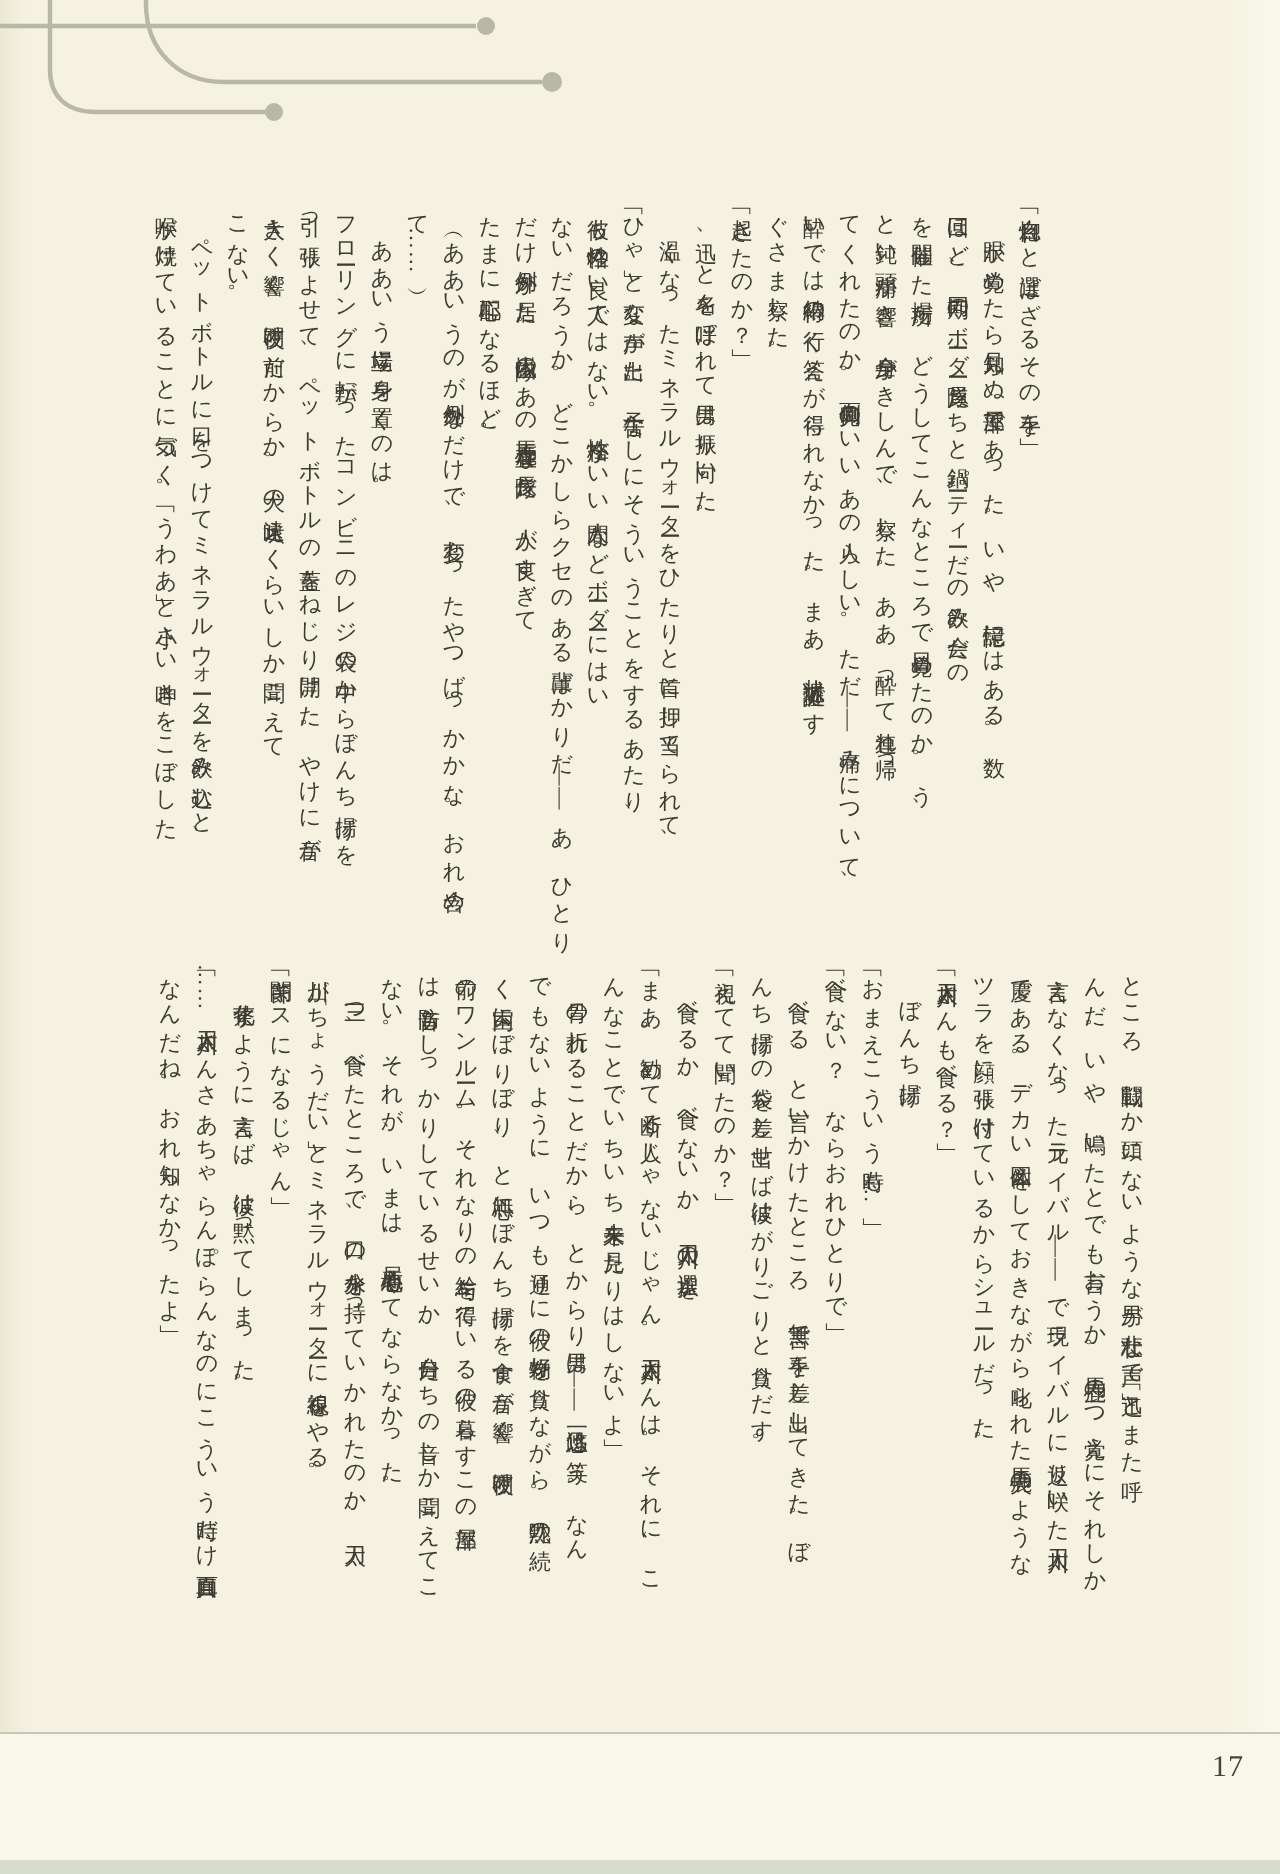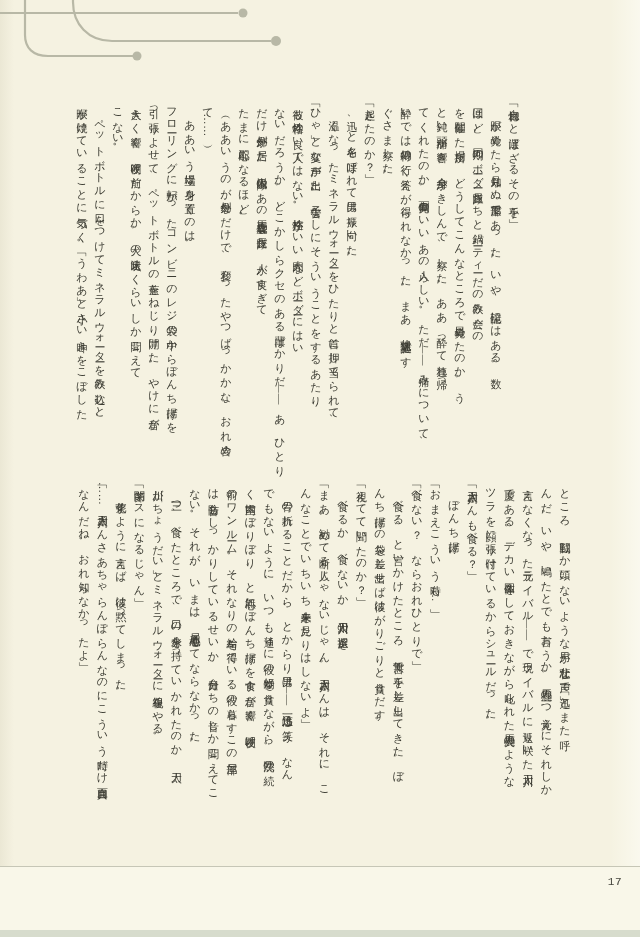--- a/index.html
+++ b/index.html
@@ -68,24 +68,24 @@
   .bottom-edge {
     position: absolute;
     left: 0; top: 930px;
     width: 640px; height: 7px;
     background: #d7dccd;
   }
   .page-number {
     position: absolute;
     top: 876px;
     right: 18px;
-    font-size: 11px;
+    font-size: 15px;
     color: #45453d;
     letter-spacing: 0.5px;
-    font-family: Liberation Mono, monospace;
+    font-family: Liberation Serif, serif;
   }
 </style>
 </head>
 <body>
 
 <div class="page">
 
   <svg class="ornament" viewBox="0 0 300 80" aria-hidden="true">
     <g fill="none" stroke="#b8b8a6" stroke-width="2.2">
       <path d="M 25 -5 L 25 35 C 25 48 33 56 48 56 L 133 56"></path>

